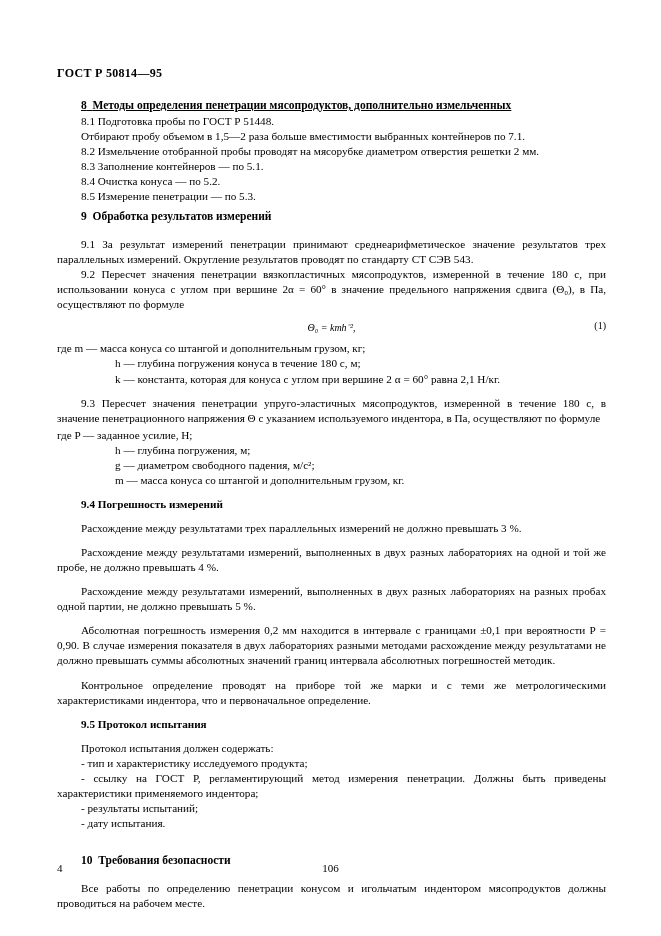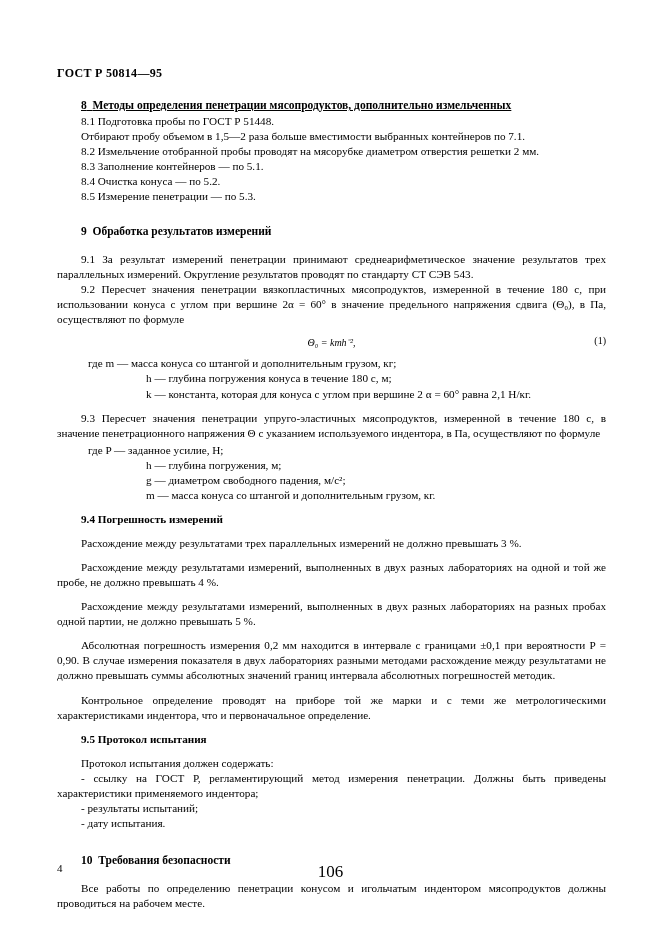--- a/index.html
+++ b/index.html
@@ -89,39 +89,38 @@
     top: 0;
     font-style: normal;
   }
   .where-list {
     margin-top: 2px;
   }
   .where-list .wl {
     font-size: 11.2px;
     line-height: 1.345;
     text-indent: 0;
-    margin-left: 31px;
   }
   .wl-ind {
     padding-left: 58px;
     text-indent: -14px;
   }
   .footer-left {
     position: absolute;
     left: 57px;
     top: 862px;
     font-size: 11px;
   }
   .footer-center {
     position: absolute;
     left: 0;
     width: 661px;
     top: 862px;
     text-align: center;
-    font-size: 17px;
+    font-size: 11px;
   }
 </style>
 </head>
 <body>
 
 <div class="page">
 
   <div class="header">ГОСТ Р 50814—95</div>
 
   <div class="content">
@@ -134,21 +133,21 @@
 
     <div style="">
       <p class="p-ind">8.1  Подготовка пробы по ГОСТ Р 51448.</p>
       <p class="p-ind">Отбирают пробу объемом в 1,5—2 раза больше вместимости выбранных контейнеров по 7.1.</p>
       <p class="p-ind">8.2  Измельчение отобранной пробы проводят на мясорубке диаметром отверстия решетки 2 мм.</p>
       <p class="p-ind">8.3  Заполнение контейнеров — по 5.1.</p>
       <p class="p-ind">8.4  Очистка конуса — по 5.2.</p>
       <p class="p-ind">8.5  Измерение пенетрации — по 5.3.</p>
     </div>
 
-    <div class="sec-block" style="margin-top:20px;">
+    <div class="sec-block" style="margin-top:5px;">
       <h2 class="section">
         <span>9</span>&nbsp;&nbsp;<span>Обработка результатов измерений</span>
       </h2>
     </div>
 
     <div style="margin-top:12px;">
       <p class="p-ind">9.1  За результат измерений пенетрации принимают среднеарифметическое значение результатов трех параллельных измерений. Округление результатов проводят по стандарту СТ СЭВ 543.</p>
       <p class="p-ind">9.2  Пересчет значения пенетрации вязкопластичных мясопродуктов, измеренной в течение 180 с, при использовании конуса с углом при вершине 2α = 60° в значение предельного напряжения сдвига (Θ₀), в Па, осуществляют по формуле</p>
 
       <div class="formula-row">
@@ -176,20 +175,21 @@
 
       <p class="p-ind blk">Расхождение между результатами трех параллельных измерений не должно превышать 3 %.</p>
       <p class="p-ind blk">Расхождение между результатами измерений, выполненных в двух разных лабораториях на одной и той же пробе, не должно превышать 4 %.</p>
       <p class="p-ind blk">Расхождение между результатами измерений, выполненных в двух разных лабораториях на разных пробах одной партии, не должно превышать 5 %.</p>
       <p class="p-ind blk">Абсолютная погрешность измерения 0,2 мм находится в интервале с границами ±0,1 при вероятности P = 0,90. В случае измерения показателя в двух лабораториях разными методами расхождение между результатами не должно превышать суммы абсолютных значений границ интервала абсолютных погрешностей методик.</p>
       <p class="p-ind blk">Контрольное определение проводят на приборе той же марки и с теми же метрологическими характеристиками индентора, что и первоначальное определение.</p>
 
       <p class="sub-head">9.5  Протокол испытания</p>
 
       <p class="p-ind blk">Протокол испытания должен содержать:</p>
+      <p class="p-ind tight">- тип и характеристику исследуемого продукта;</p>
       <p class="p-ind tight">- ссылку на ГОСТ Р, регламентирующий метод измерения пенетрации. Должны быть приведены характеристики применяемого индентора;</p>
       <p class="p-ind tight">- результаты испытаний;</p>
       <p class="p-ind tight">- дату испытания.</p>
     </div>
 
     <div class="sec-block" style="margin-top:22px;">
       <h2 class="section">
         <span>10</span>&nbsp;&nbsp;<span>Требования безопасности</span>
       </h2>
     </div>

